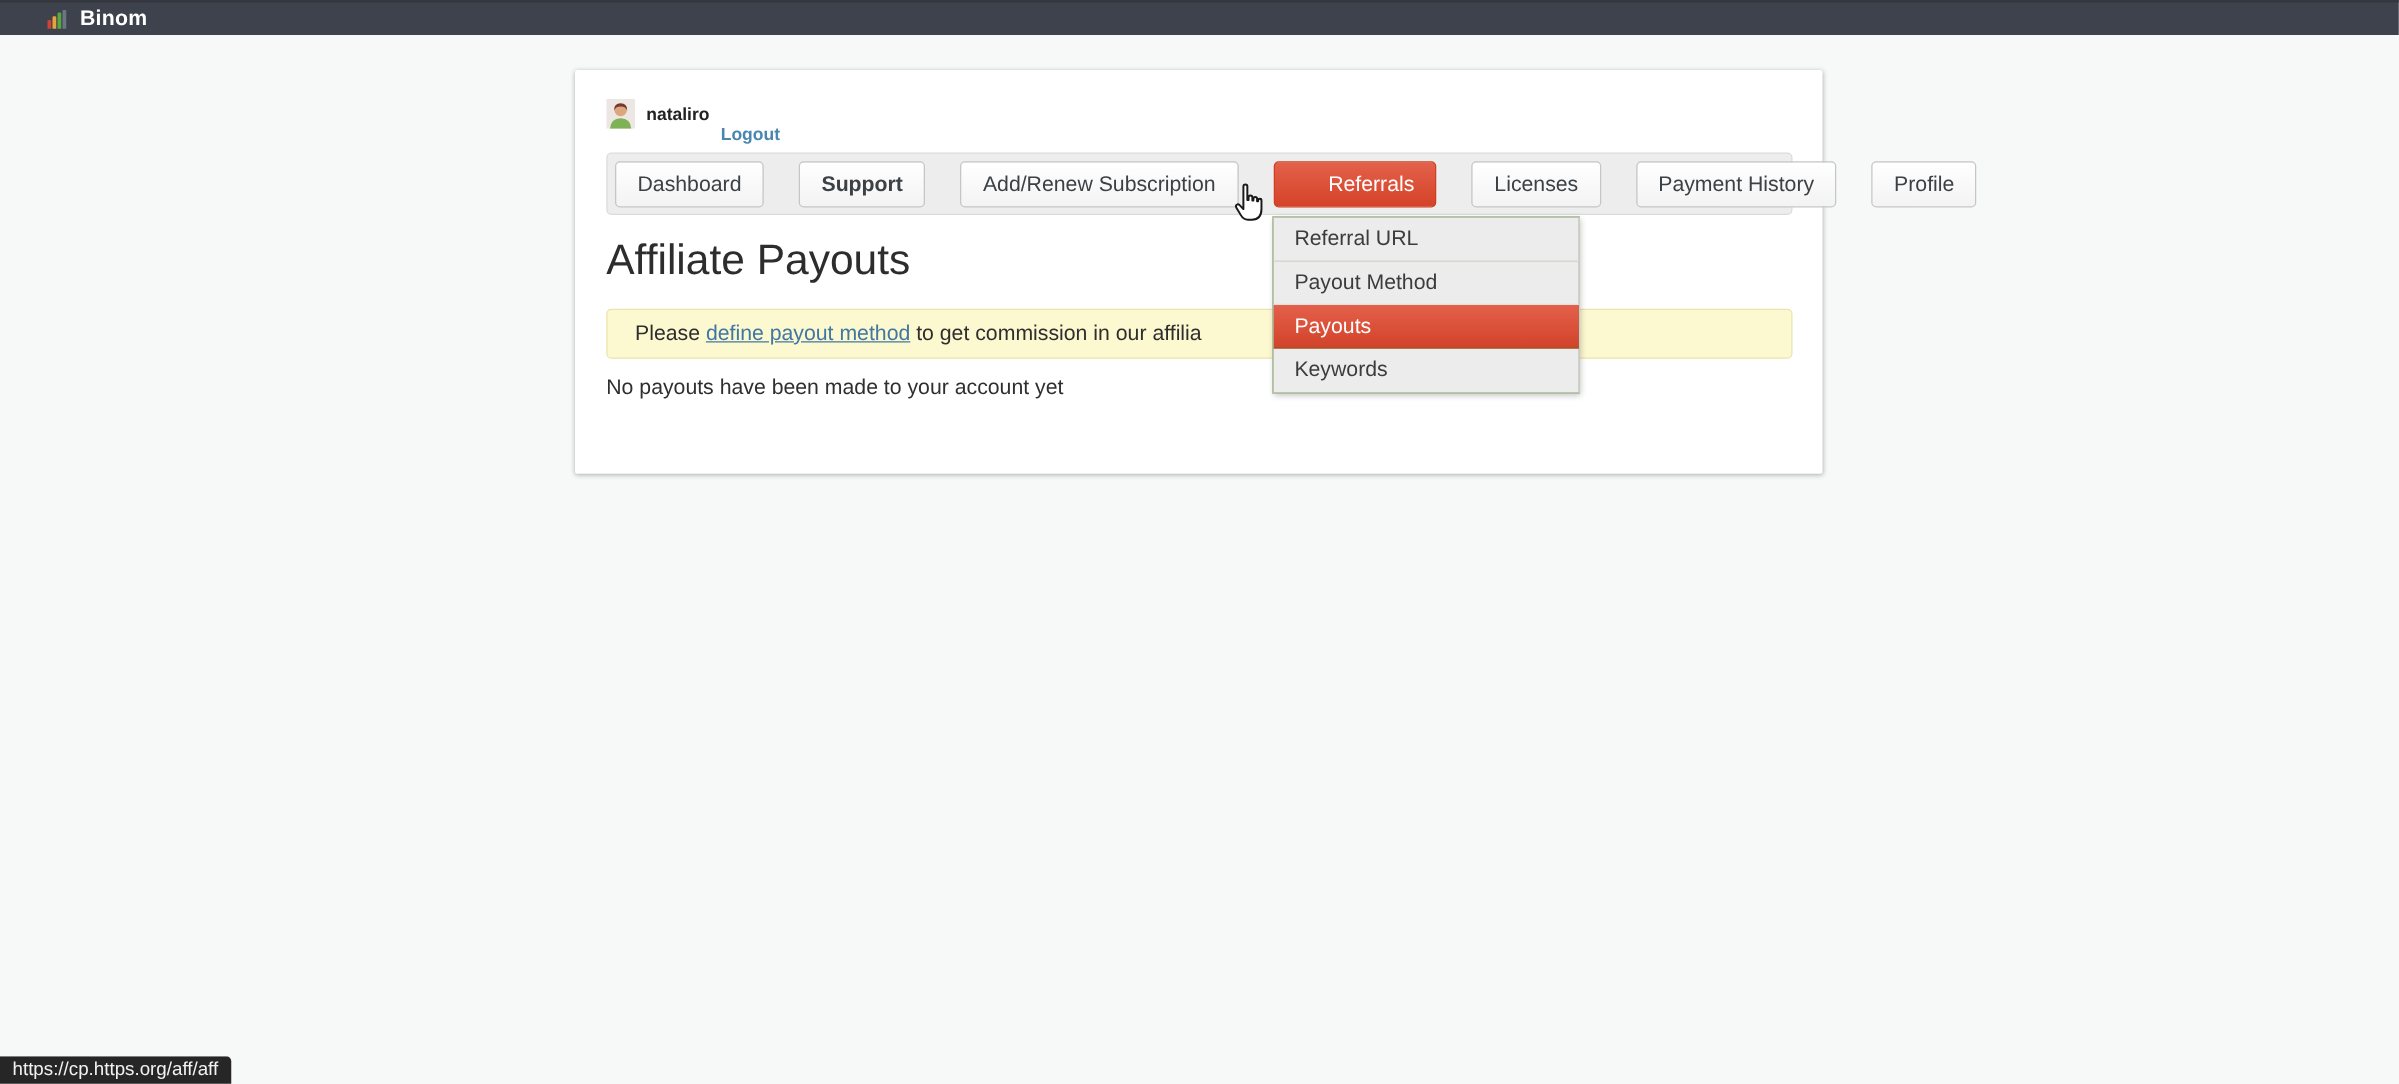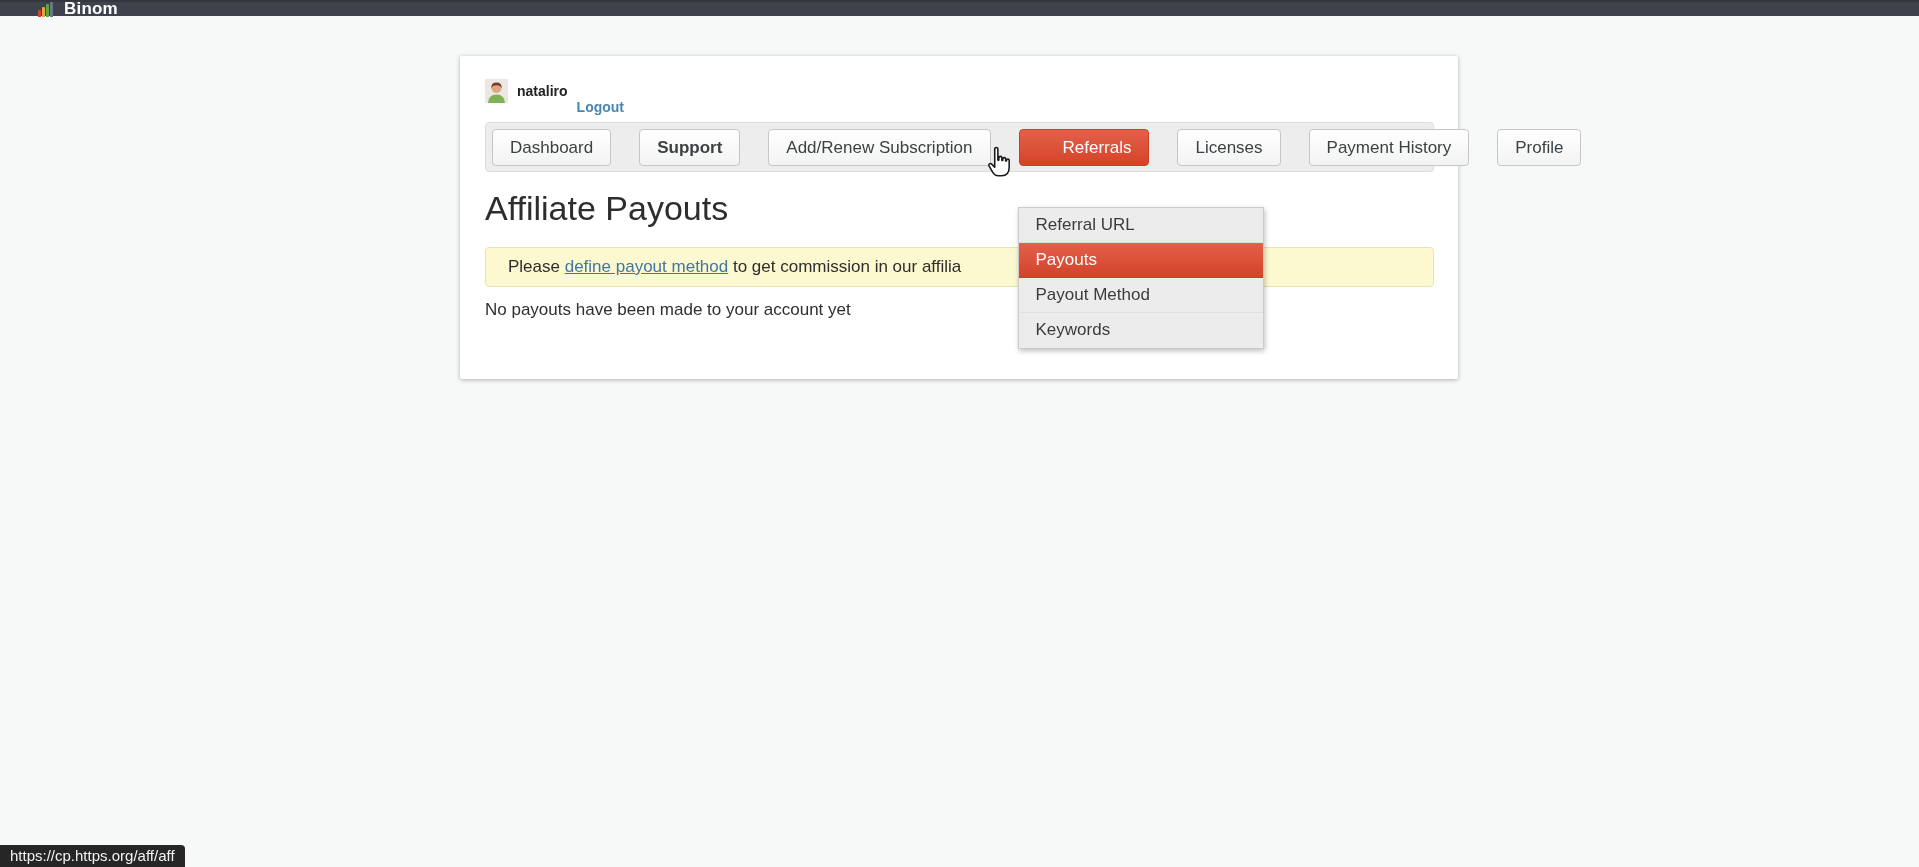--- a/index.html
+++ b/index.html
@@ -1,20 +1,20 @@
 <!DOCTYPE html>
 <html><head>
 <meta charset="utf-8">
 <style>
   * { margin:0; padding:0; box-sizing:border-box; }
   html,body { width:1919px; height:867px; overflow:hidden;
     font-family:"Liberation Sans", sans-serif; background:#f7f8f8; }
 
   
-  .topbar { position:absolute; left:0; top:0; width:1919px; height:16px;
+  .topbar { position:absolute; left:0; top:0; width:1919px; height:28px;
     background:#3d424c; border-top:2px solid #34373e;
     display:flex; align-items:center; }
   .brand-wrap { display:flex; align-items:center; gap:11px; margin-left:38px; height:100%; }
   .logo-bars { display:flex; align-items:flex-end; gap:1px; height:16px; }
   .logo-bars i { display:block; width:3px; border-radius:1px 1px 0 0; }
   .logo-bars i:nth-child(1){ height:7px;  background:#cc4436; }
   .logo-bars i:nth-child(2){ height:10px; background:#e8a33d; }
   .logo-bars i:nth-child(3){ height:13px; background:#58a83f; }
   .logo-bars i:nth-child(4){ height:15px; background:#6b7685; }
   .brand { color:#fff; font-size:17px; font-weight:bold; letter-spacing:.2px; }
@@ -38,21 +38,21 @@
     background:linear-gradient(#ffffff,#f3f3f3); border:1px solid #c6c6c6;
     border-radius:4px; font-size:17px; color:#3c4146; cursor:pointer;
     font-family:"Liberation Sans", sans-serif; white-space:nowrap; }
   .nav-btn.bold { font-weight:bold; }
   .nav-btn.active { background:linear-gradient(#e3614b,#d54328);
     border-color:#cf3d22; color:#ffffff;padding-left:43px; }
 
   
   .dropdown { position:absolute; left:-1px; top:44px; width:246px;
     background:#4d7c0f; border:1px solid #cbcbcb;
-    box-shadow:1px 2px 5px rgba(0,0,0,.25); z-index:20;margin-top:34px; }
+    box-shadow:1px 2px 5px rgba(0,0,0,.25); z-index:20; }
   .dd-item { height:35px; line-height:34px; padding-left:17px; font-size:17px;
     color:#3c3c3c; cursor:pointer; border-bottom:1px solid #e0e0e0;
     background:#ececec; white-space:nowrap; }
   .dd-item:last-child { border-bottom:none; }
   .dd-item.selected { background:linear-gradient(#e4604a,#d2432a);
     color:#ffffff; border-bottom:1px solid #c8402a; }
 
   
   .page-title { position:absolute; left:25px; top:133px; font-size:34px;
     color:#2d2d2d; font-weight:400; }
@@ -110,22 +110,22 @@
       <button class="nav-btn bold">Support</button>
     </div>
     <div class="nav-item">
       <button class="nav-btn">Add/Renew Subscription</button>
     </div>
     <div class="nav-item">
       <button class="nav-btn active">Referrals</button>
 
       <div class="dropdown">
         <div class="dd-item">Referral URL</div>
+        <div class="dd-item">Payout Method</div>
         <div class="dd-item selected">Payouts</div>
-        <div class="dd-item">Payout Method</div>
         <div class="dd-item">Keywords</div>
       </div>
     </div>
     <div class="nav-item">
       <button class="nav-btn">Licenses</button>
     </div>
     <div class="nav-item">
       <button class="nav-btn">Payment History</button>
     </div>
     <div class="nav-item">

